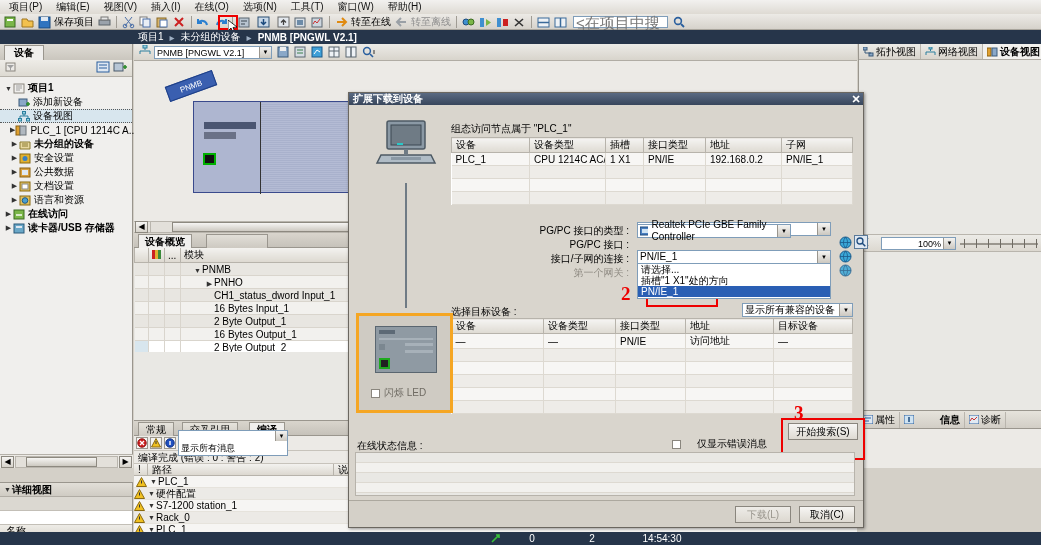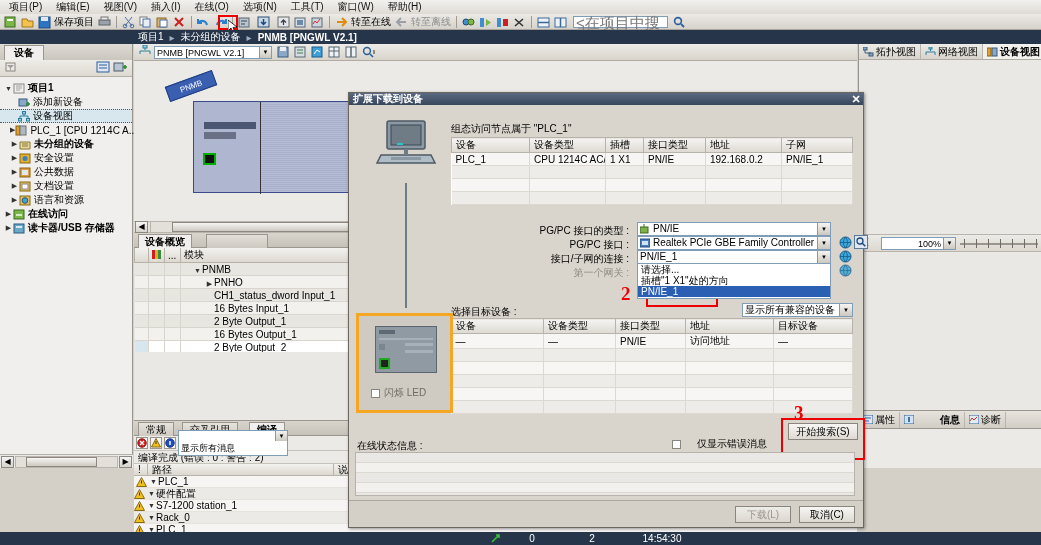--- a/index.html
+++ b/index.html
@@ -515,20 +515,29 @@
     </div>
     <div class="leftscroll">
       <div class="sbbtn">◀</div>
       <div class="sbtrack">
           <div class="sbthumb"></div>
         </div>
       <div class="sbbtn">▶</div>
     </div>
   </div>
 
+  <div class="detailview">
+    <div class="dvhead">
+      <span class="tw">▼</span>
+      <span>详细视图</span>
+    </div>
+    <div class="dvband"></div>
+    <div class="dvwhite"></div>
+    <div class="dvcol">名称</div>
+  </div>
 
   <div class="center">
     <div class="devtoolbar">
       <span class="tb">
           <svg width="14" height="13">
             <path d="M7 2v3M2 9V6h10v3" stroke="#2a7f9e" fill="none"></path>
             <rect x="5" y="0" width="4" height="3" fill="#9ad0e0" stroke="#2a7f9e"></rect>
           </svg>
         </span>
       <span class="devsel">
@@ -914,21 +923,21 @@
       <div class="fsel" style="left:288px; top:117px; width:194px;">
         <svg width="10" height="10">
             <rect x="0" y="3" width="8" height="6" fill="#7fb04a" stroke="#3a6b20"></rect>
             <path d="M4 0v3" stroke="#3a6b20"></path>
           </svg>
         <span>PN/IE</span>
         <span class="carr">▼</span>
       </div>
 
       <div class="flabel" style="left:180px; top:133px; width:100px;">PG/PC 接口 :</div>
-      <div class="fsel" style="left:288px; top:131px; width:194px;">
+      <div class="fsel" style="left:288px; top:119px; width:154px;">
         <svg width="10" height="10">
             <rect x="0" y="1" width="10" height="8" fill="#4a7fc0" stroke="#1c4a7d"></rect>
             <rect x="2" y="3" width="6" height="4" fill="#cfe3f2"></rect>
           </svg>
         <span>Realtek PCIe GBE Family Controller</span>
         <span class="carr">▼</span>
       </div>
       <svg class="globe" style="left:490px; top:131px;" viewBox="0 0 13 13">
           <circle cx="6.5" cy="6.5" r="5.5" fill="#3aa8d8" stroke="#1c5a8a"></circle>
           <path d="M1 6.5h11M6.5 1a9 9 0 0 1 0 11A9 9 0 0 1 6.5 1" fill="none" stroke="#1c5a8a" stroke-width="0.8"></path>

